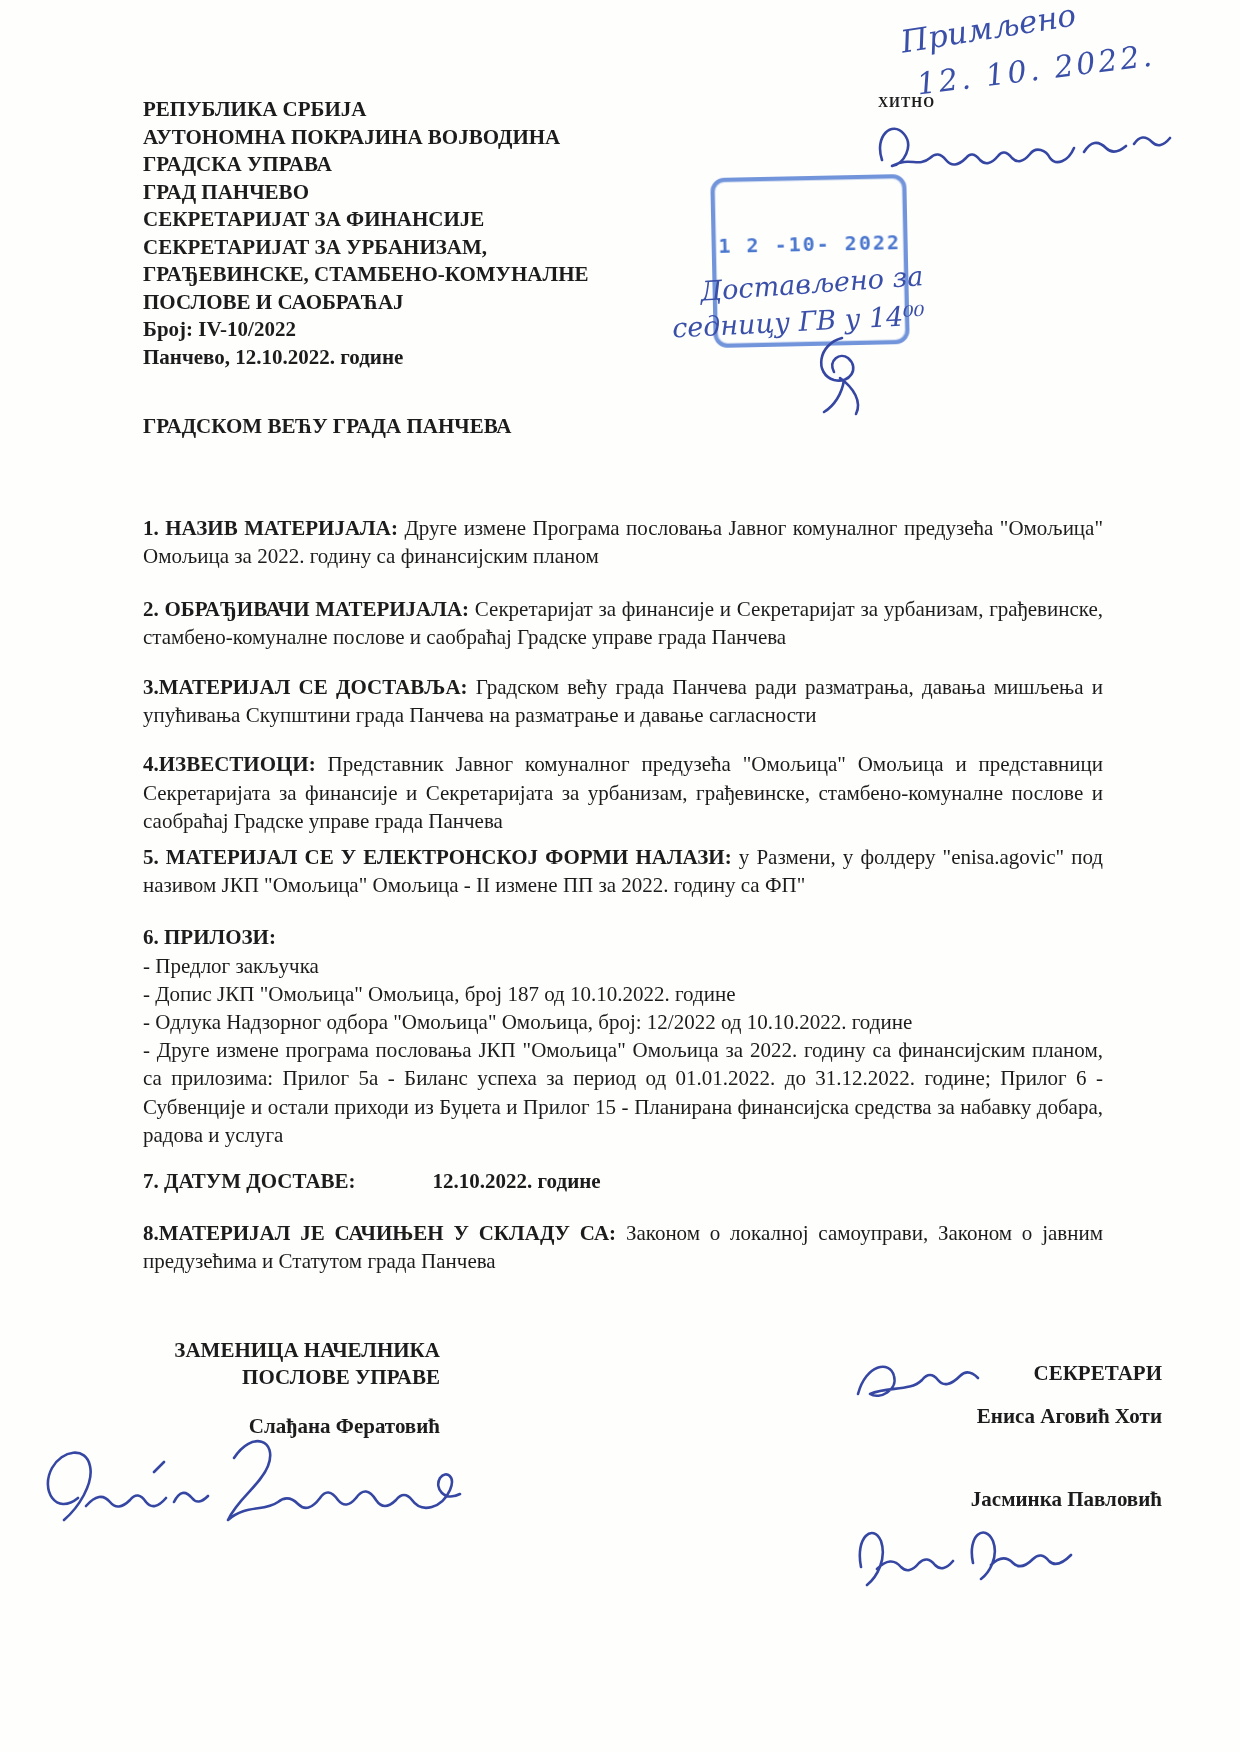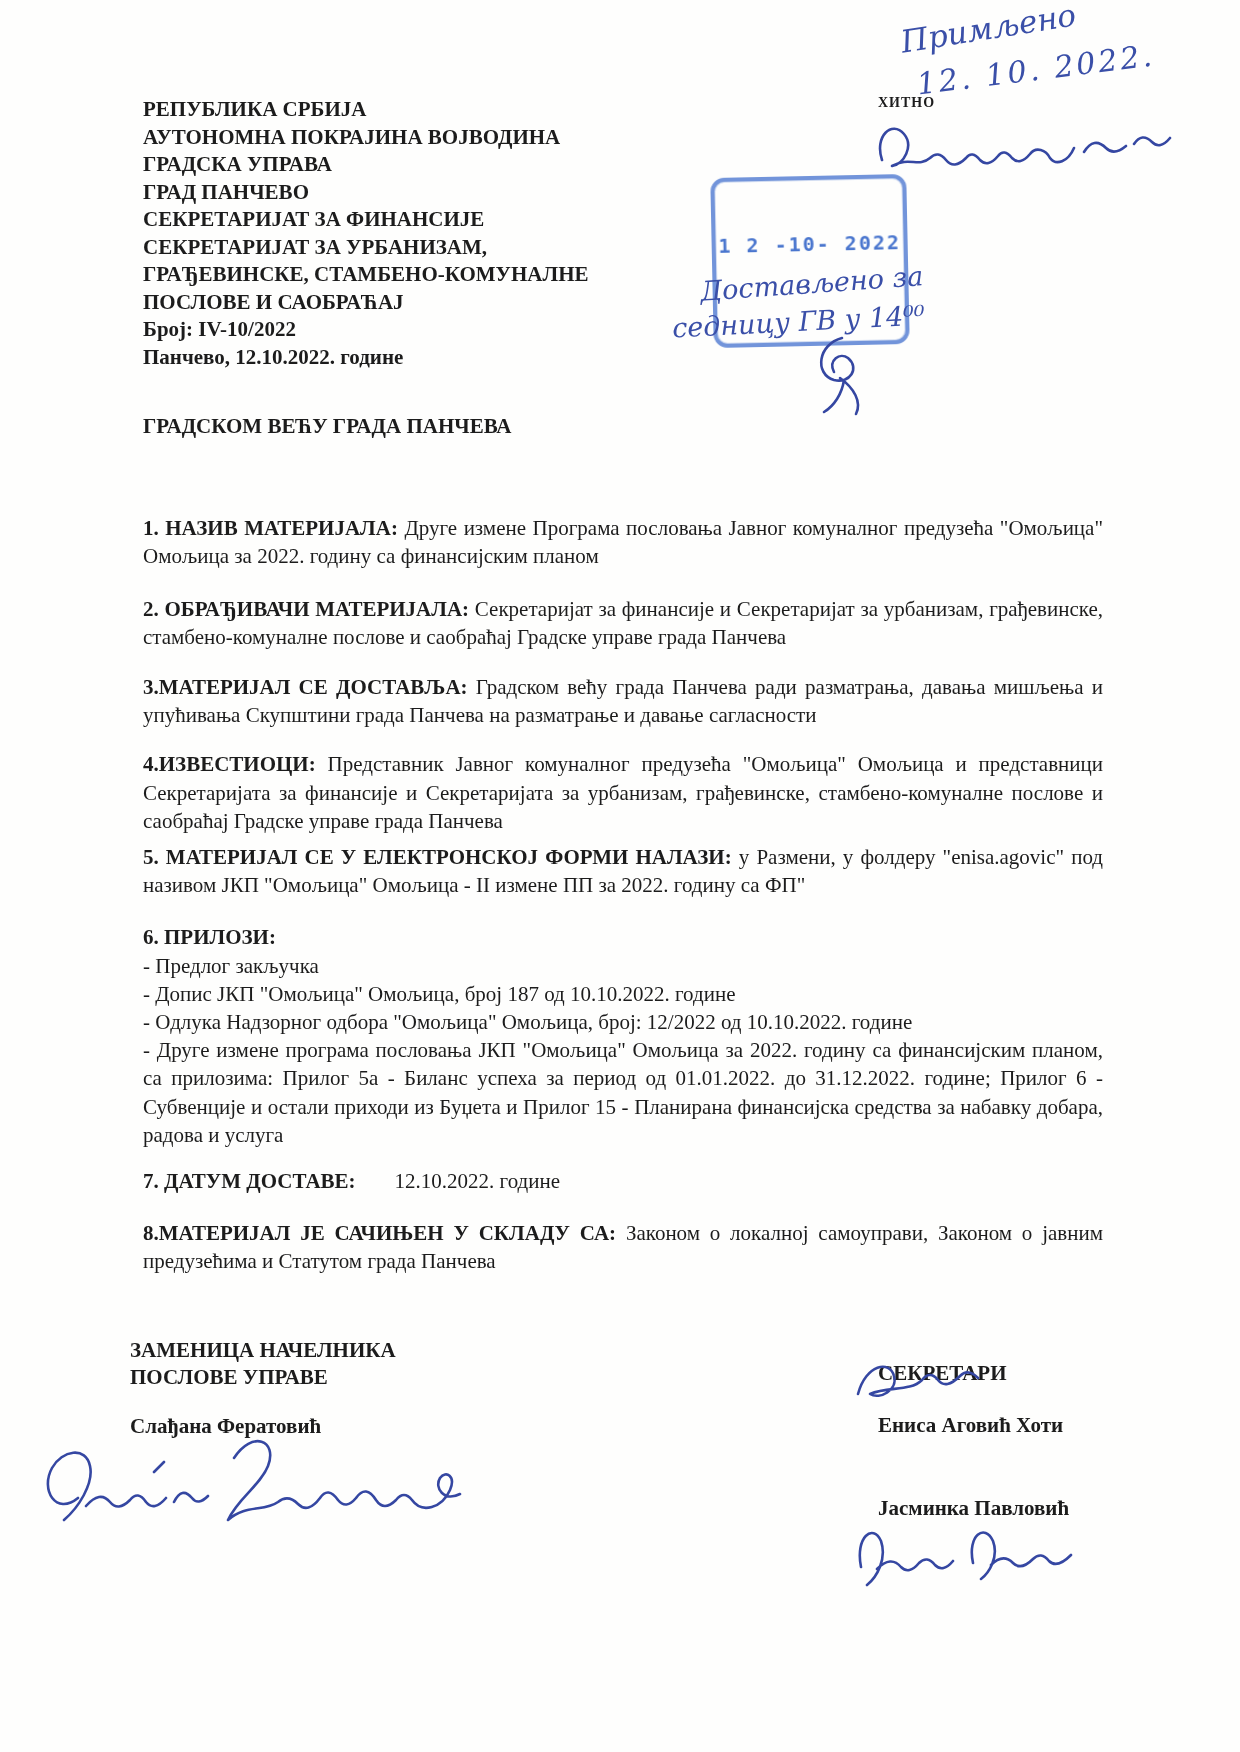--- a/index.html
+++ b/index.html
@@ -32,27 +32,27 @@
     stroke-linecap:round;stroke-linejoin:round;}
   
   .content{position:absolute;left:143px;top:412px;width:960px;
     font-size:21px;line-height:28.2px;}
   .doc-title{font-weight:bold;margin:0;}
   .para{margin:0;text-align:justify;}
   .mt1{margin-top:74px;} .mt2{margin-top:24px;} .mt3{margin-top:22px;}
   .mt4{margin-top:21px;} .mt5{margin-top:8px;} .mt6{margin-top:24px;}
   .mt7{margin-top:18px;} .mt8{margin-top:24px;}
   .att-line{margin:0;text-align:justify;}
-  .deliv-value{margin-left:39px;font-weight:normal;}
+  .deliv-value{margin-left:77px;font-weight:bold;}
   
-  .sigblock{position:absolute;font-weight:bold;font-size:21px;line-height:27px;text-align:left;}
+  .sigblock{position:absolute;font-weight:bold;font-size:21px;line-height:27px;text-align:right;}
   .sig-left{left:130px;top:1337px;width:310px;}
   .sig-right{left:878px;top:1360px;width:284px;}
   .sig-name-left{margin-top:22px;}
-  .sig-name-r1{margin-top:25px;}
+  .sig-name-r1{margin-top:16px;}
   .sig-name-r2{margin-top:56px;}
 </style>
 </head>
 <body>
 
 <div class="page">
 
   <div class="letterhead">
     <div>РЕПУБЛИКА СРБИЈА</div>
     <div>АУТОНОМНА ПОКРАЈИНА ВОЈВОДИНА</div>

